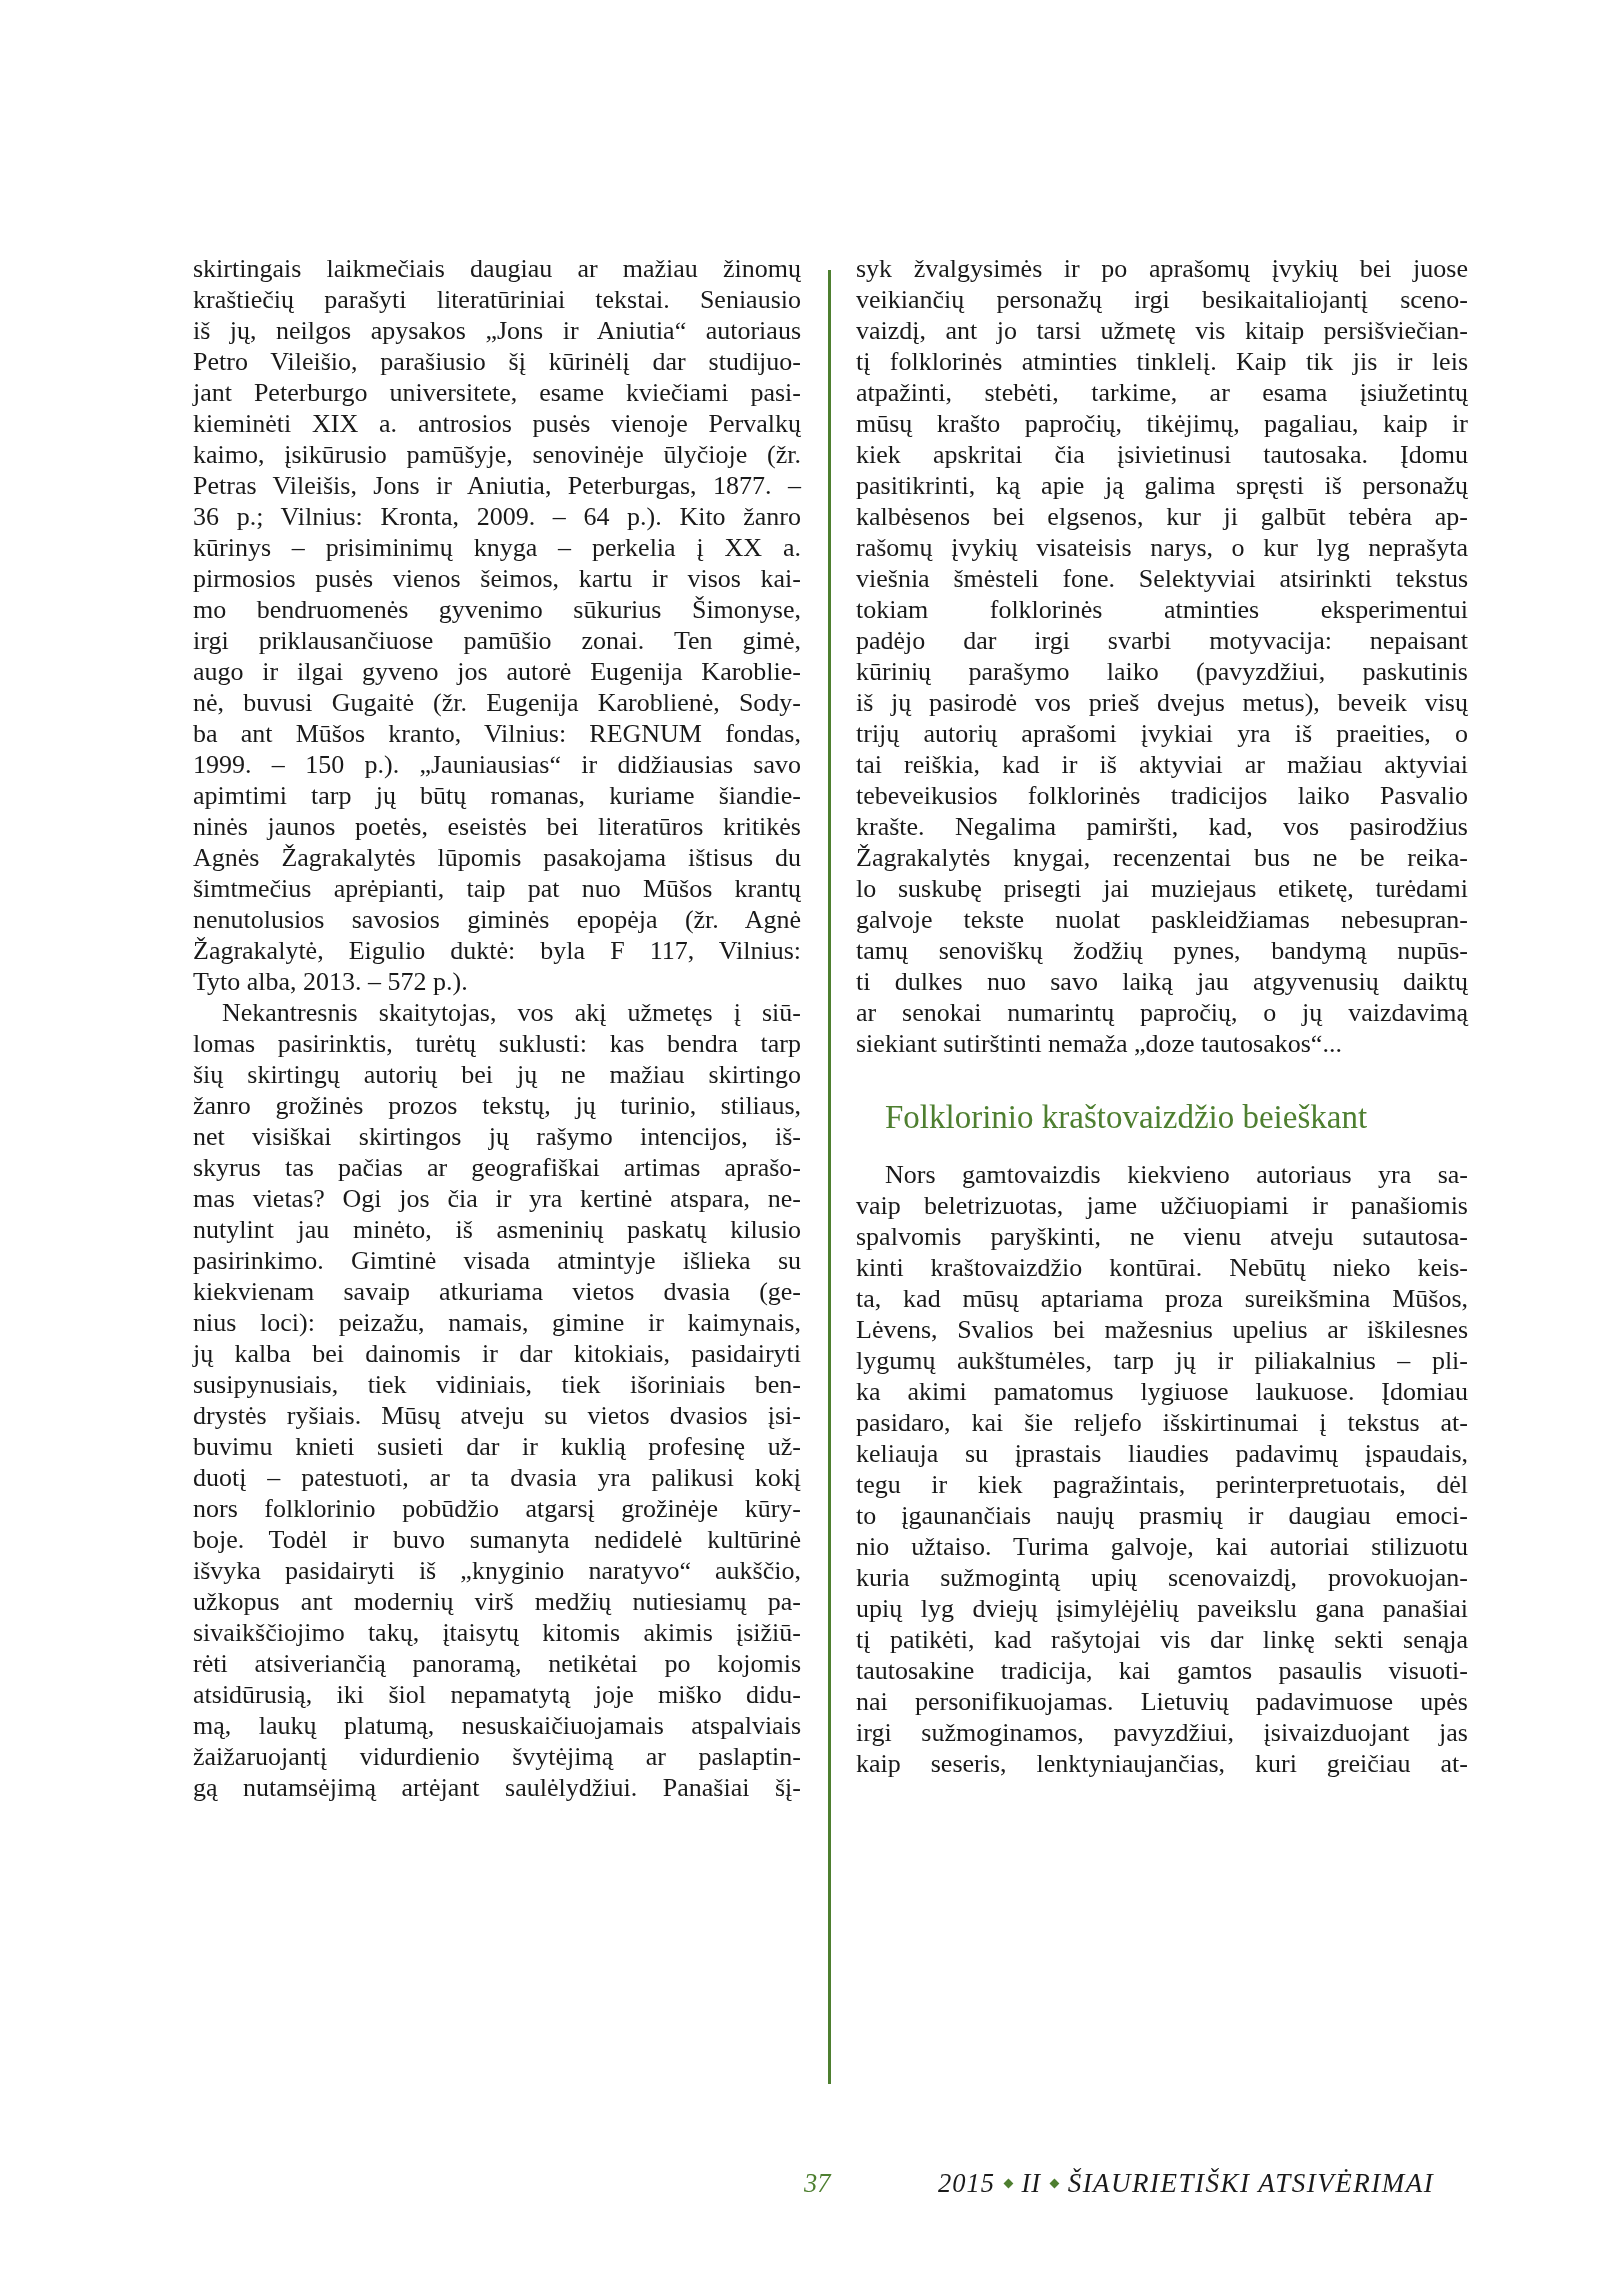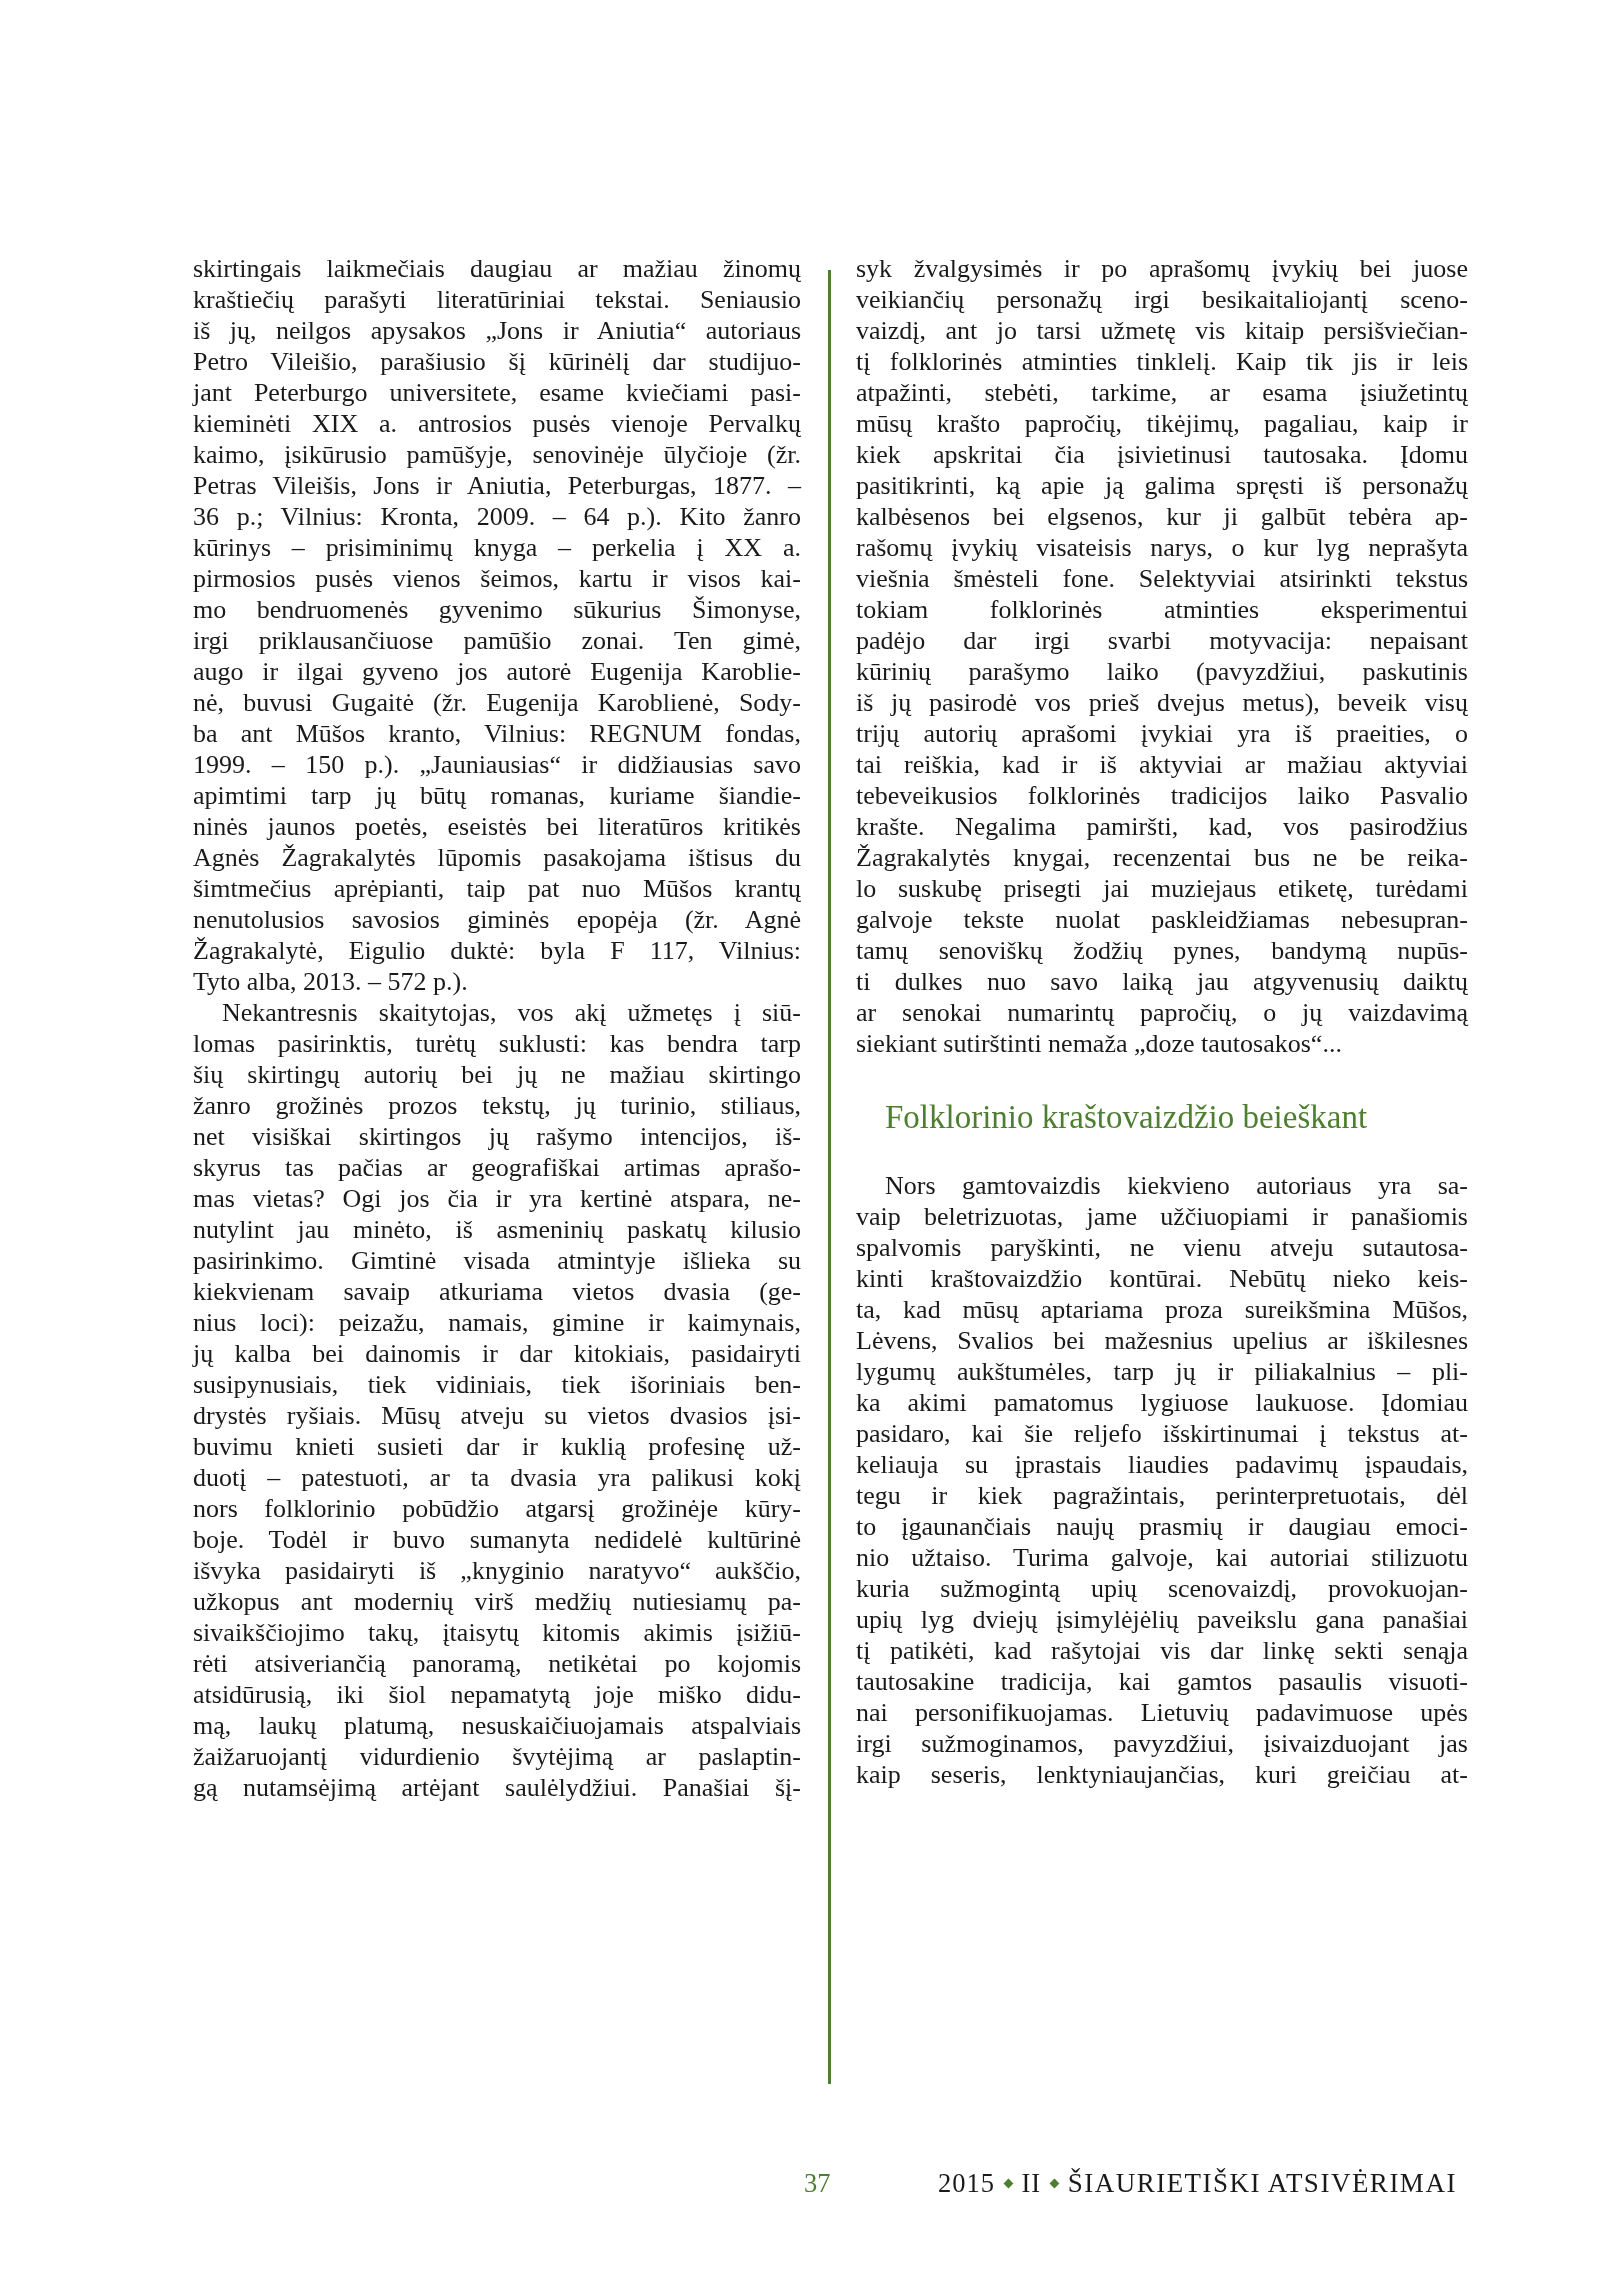--- a/index.html
+++ b/index.html
@@ -53,31 +53,32 @@
       height: 1814px;
       background: #4e7f30;
     }
     .heading {
       display: block;
       color: #4e7f30;
       font-size: 33px;
       line-height: 39px;
       padding-left: 29px;
       margin-top: 39px;
-      margin-bottom: 33px;
+      margin-bottom: 22px;
       white-space: nowrap;
       font-family: Liberation Serif, serif;
     }
     .footer {
       position: absolute;
       top: 2168px;
       left: 0;
       width: 1621px;
       height: 39px;
       font-size: 26.5px;
+      font-style: italic;
     }
     .page-number {
       position: absolute;
       left: 804px;
       top: 0;
       color: #4e7f30;
     }
     .journal {
       position: absolute;
       left: 938px;

